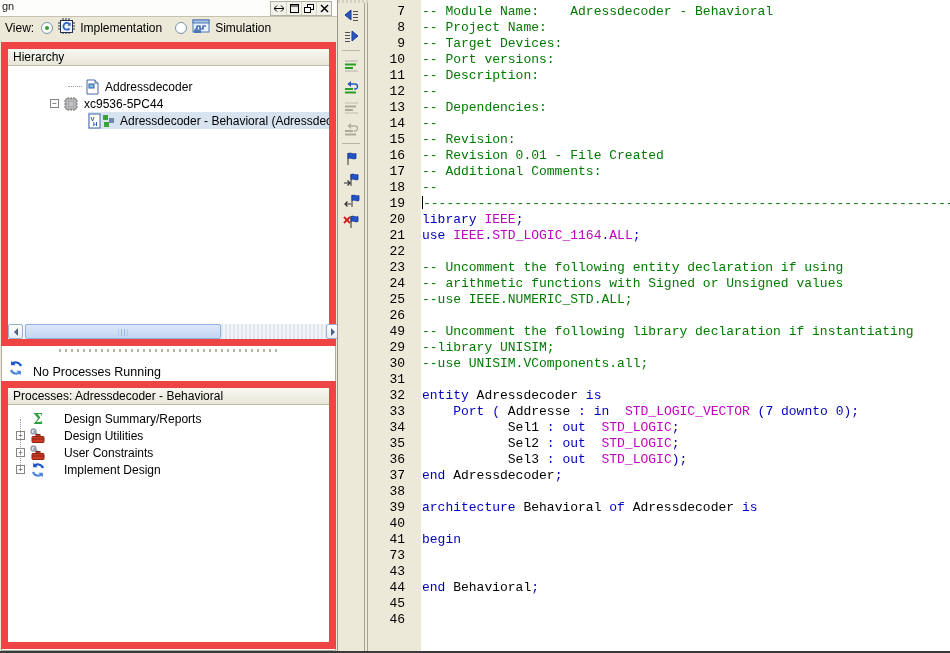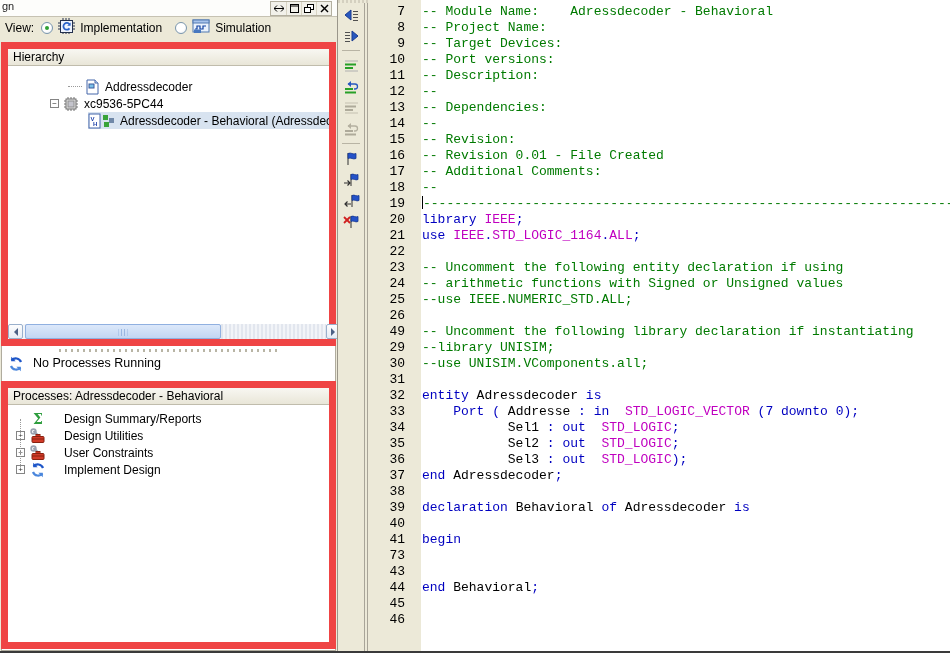--- a/index.html
+++ b/index.html
@@ -46,21 +46,21 @@
               background:repeating-linear-gradient(90deg,#f2f4f8 0 2px,#e2e6ee 2px 4px); }
   .sb-thumb { position:absolute; left:2px; top:0; width:196px; height:15px; border:1px solid #90b0e0;
               border-radius:2px; background:linear-gradient(#dcе8fa,#c2d6f2); background:linear-gradient(#dce8fa,#c2d6f2); }
   .grip { position:absolute; left:50%; top:4px; width:9px; height:7px; transform:translateX(-50%);
           background:repeating-linear-gradient(90deg,#9ab6e0 0 1px,transparent 1px 3px); }
 
   .splitter { position:absolute; left:0; top:347px; width:337px; height:7px; display:flex; align-items:center; justify-content:center; }
   .splitter .dots { width:220px; height:3px;
           background:repeating-linear-gradient(90deg,#b9b5a5 0 2px,transparent 2px 6px); }
 
-  .statusrow { position:absolute; left:0; top:356px; width:337px; height:23px; display:flex; align-items:flex-start; gap:9px; padding-left:8px; font-size:12.5px; }
+  .statusrow { position:absolute; left:0; top:356px; width:337px; height:23px; display:flex; align-items:flex-end; gap:9px; padding-left:8px; font-size:12.5px; }
 
   .proc-panel { left:1px; top:381px; width:335px; height:270px; }
   .proc-panel { height:268px; }
   .ptree { padding-top:5px; position:relative; }
   .ptree::before { content:""; position:absolute; left:12px; top:14px; height:48px; border-left:1px dotted #9a9a9a; }
   .prow { height:17px; display:flex; align-items:center; padding-left:8px; white-space:nowrap; }
   .prow .expslot { width:14px; display:flex; align-items:center; }
   .prow .icoslot { width:26px; display:flex; align-items:center; }
   .prow .lbl { margin-left:8px; }
 
@@ -565,21 +565,21 @@
       <div class="cl">
         <span class="ln">37</span>
         <span class="ct"><span class="tk-kw">end</span><span class="tk-id"> Adressdecoder</span><span class="tk-kw">;</span></span>
       </div>
       <div class="cl">
         <span class="ln">38</span>
         <span class="ct"></span>
       </div>
       <div class="cl">
         <span class="ln">39</span>
-        <span class="ct"><span class="tk-kw">declaration</span><span class="tk-id"> Behavioral </span><span class="tk-kw">of</span><span class="tk-id"> Adressdecoder </span><span class="tk-kw">is</span></span>
+        <span class="ct"><span class="tk-kw">architecture</span><span class="tk-id"> Behavioral </span><span class="tk-kw">of</span><span class="tk-id"> Adressdecoder </span><span class="tk-kw">is</span></span>
       </div>
       <div class="cl">
         <span class="ln">40</span>
         <span class="ct"></span>
       </div>
       <div class="cl">
         <span class="ln">41</span>
         <span class="ct"><span class="tk-kw">begin</span></span>
       </div>
       <div class="cl">

